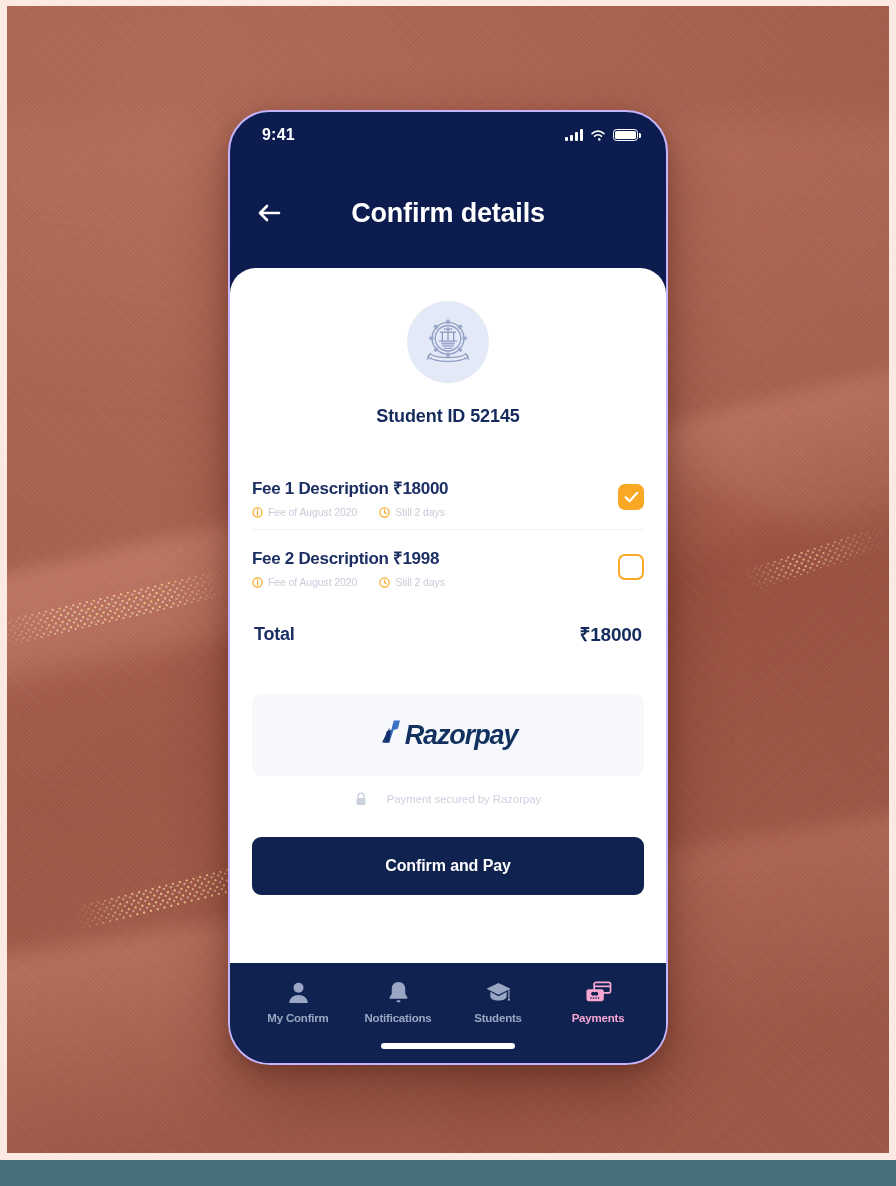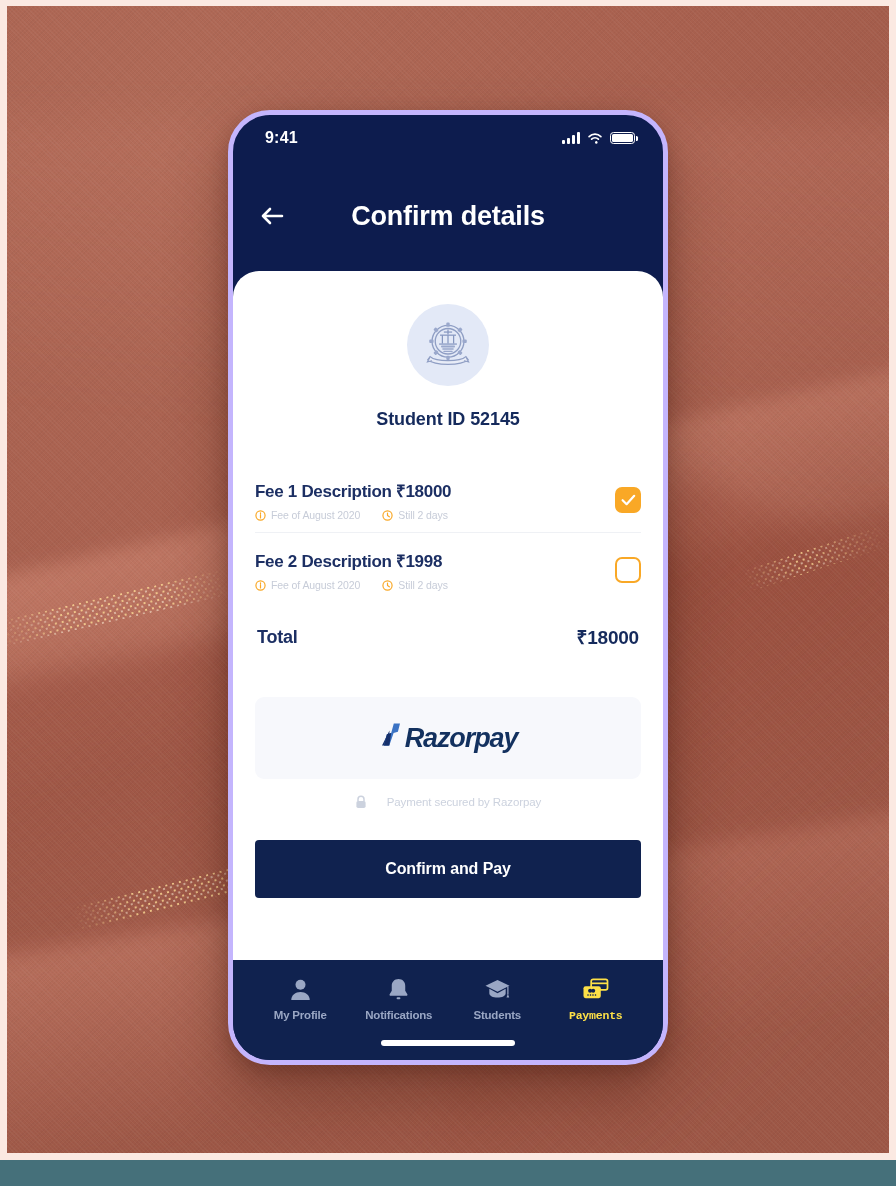--- a/index.html
+++ b/index.html
@@ -117,21 +117,21 @@
     background: #45707a;
   }
 
   
   #phone {
     position: absolute;
     left: 228px; top: 110px;
     width: 440px; height: 955px;
     background: #0d1c4e;
     border-radius: 42px;
-    border: 5px solid #c4b5fd;
+    border: 2px solid #c4b5fd;
     box-shadow: 0 26px 60px rgba(60,20,10,.38), 0 6px 18px rgba(60,20,10,.25);
     overflow: hidden;
     display: flex;
     flex-direction: column;
   }
 
   
   .statusbar {
     height: 46px;
     flex: 0 0 46px;
@@ -323,21 +323,21 @@
     font-size: 11.5px;
     color: #ccd2de;
     letter-spacing: -.1px;
   }
 
   
   .pay-btn {
     margin-top: 31px;
     height: 58px;
     background: #10224f;
-    border-radius: 4px;
+    border-radius: 9px;
     display: flex;
     align-items: center;
     justify-content: center;
     color: #ffffff;
     font-size: 16px;
     font-weight: 700;
     letter-spacing: -.1px;
     cursor: pointer;
     border: none;
     width: 100%;
@@ -357,21 +357,21 @@
   }
   .tab {
     flex: 1 1 0;
     display: flex;
     flex-direction: column;
     align-items: center;
     gap: 7px;
     cursor: pointer;
     color: #9aa7c4;
   }
-  .tab.active { color: #fde047; font-family: Liberation Mono, monospace; }
+  .tab.active { color: #f9a8d4; }
   .tab-label {
     font-size: 11.5px;
     font-weight: 600;
     letter-spacing: -.2px;
     white-space: nowrap;
   }
   .tab-icon { height: 26px; display: flex; align-items: center; justify-content: center; }
   .home-indicator {
     position: absolute;
     left: 50%;
@@ -557,21 +557,21 @@
 
     <div class="tabbar">
 
       <div class="tab">
         <span class="tab-icon">
           <svg width="25" height="25" viewBox="0 0 26 26">
             <circle cx="13" cy="8" r="5.2" fill="currentColor"></circle>
             <path d="M3.4 24c0-5.1 4.3-8.4 9.6-8.4s9.6 3.3 9.6 8.4z" fill="currentColor"></path>
           </svg>
         </span>
-        <span class="tab-label">My Profile</span>
+        <span class="tab-label">My Confirm</span>
       </div>
 
       <div class="tab">
         <span class="tab-icon">
           <svg width="25" height="25" viewBox="0 0 26 26">
             <path d="M13 2.2c-4.2 0-7 3-7 7v5.2L3.8 18c-.4.7.1 1.6.9 1.6h16.6c.8 0 1.3-.9.9-1.6L20 14.4V9.2c0-4-2.8-7-7-7z" fill="currentColor"></path>
             <rect x="11" y="21" width="4" height="2.2" rx="1.1" fill="currentColor"></rect>
           </svg>
         </span>
         <span class="tab-label">Notifications</span>

